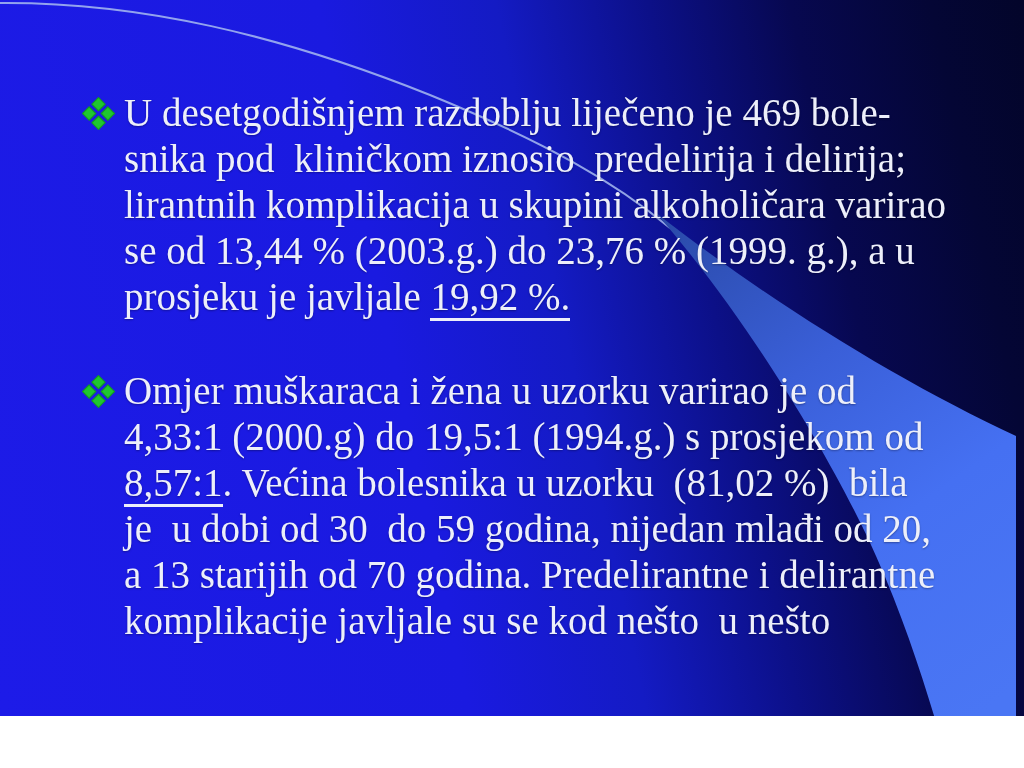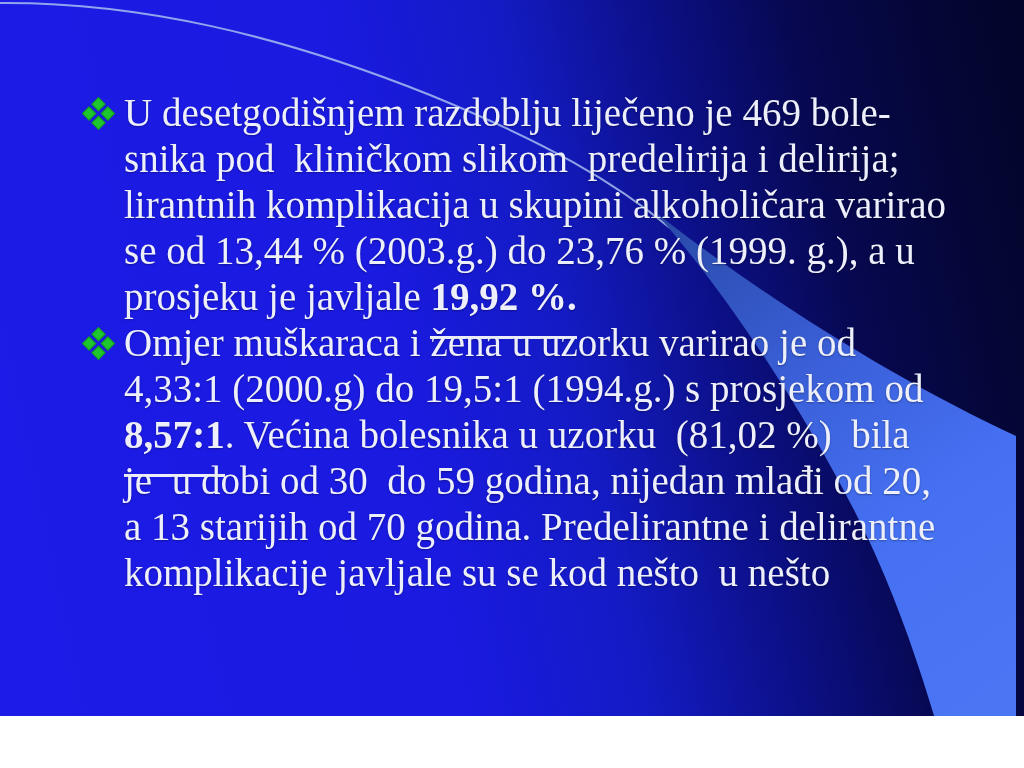--- a/index.html
+++ b/index.html
@@ -9,32 +9,32 @@
   }
   .slide{
     position:relative;width:1024px;height:716px;overflow:hidden;
     background:linear-gradient(78deg,
       #1d1be8 0%, #1a1ae0 40%, #141bc4 55%,
       #0c1088 68%, #070850 80%, #040635 92%, #03052a 100%);
   }
   .bg-art{position:absolute;left:0;top:0;width:1024px;height:768px;pointer-events:none;}
   .content{position:absolute;left:124px;top:90px;width:880px;}
   .para{position:relative;}
-  .para + .para{}
+  .para + .para{margin-top:48px;}
   .para:first-child .line:first-child{padding-left:34px;}
   .bullet{position:absolute;left:-42px;top:7px;width:33px;height:33px;}
   .line{
     white-space:pre;
     font-size:39px;line-height:46px;color:#edeffa;
     text-shadow:0 1px 2px rgba(0,0,20,0.35);
   }
   .hl{
-    font-weight:bold;
+    font-weight:normal;
     border-bottom:3px solid #edeffa;
-    padding-bottom:18px;
+    padding-bottom:0;
   }
 </style>
 </head>
 <body>
 
 <div class="slide">
 
   <svg class="bg-art" viewBox="0 0 1024 768" xmlns="http://www.w3.org/2000/svg">
     <defs>
       <linearGradient id="swooshGrad" gradientUnits="userSpaceOnUse" x1="660" y1="220" x2="1000" y2="700">
@@ -55,21 +55,21 @@
 
   <div class="content" id="content">
       <div class="para">
         <svg viewBox="0 0 30 30" class="bullet">
           <polygon points="15,0.5 21,6.5 15,12.5 9,6.5" fill="#1fc72f" stroke="#12a01e" stroke-width="1"></polygon>
           <polygon points="6.5,9 12.5,15 6.5,21 0.5,15" fill="#1fc72f" stroke="#12a01e" stroke-width="1"></polygon>
           <polygon points="23.5,9 29.5,15 23.5,21 17.5,15" fill="#1fc72f" stroke="#12a01e" stroke-width="1"></polygon>
           <polygon points="15,17.5 21,23.5 15,29.5 9,23.5" fill="#1fc72f" stroke="#12a01e" stroke-width="1"></polygon>
         </svg>
         <div class="line"><span>U desetgodišnjem razdoblju liječeno je 469 bole-</span></div>
-        <div class="line"><span>snika pod  kliničkom slikom  predelirija i delirija;</span></div>
+        <div class="line"><span>snika pod  kliničkom iznosio  predelirija i delirija;</span></div>
         <div class="line"><span>lirantnih komplikacija u skupini alkoholičara varirao</span></div>
         <div class="line"><span>se od 13,44 % (2003.g.) do 23,76 % (1999. g.), a u</span></div>
         <div class="line"><span>prosjeku je javljale </span><span class="hl">19,92 %.</span></div>
       </div>
       <div class="para">
         <svg viewBox="0 0 30 30" class="bullet">
           <polygon points="15,0.5 21,6.5 15,12.5 9,6.5" fill="#1fc72f" stroke="#12a01e" stroke-width="1"></polygon>
           <polygon points="6.5,9 12.5,15 6.5,21 0.5,15" fill="#1fc72f" stroke="#12a01e" stroke-width="1"></polygon>
           <polygon points="23.5,9 29.5,15 23.5,21 17.5,15" fill="#1fc72f" stroke="#12a01e" stroke-width="1"></polygon>
           <polygon points="15,17.5 21,23.5 15,29.5 9,23.5" fill="#1fc72f" stroke="#12a01e" stroke-width="1"></polygon>

